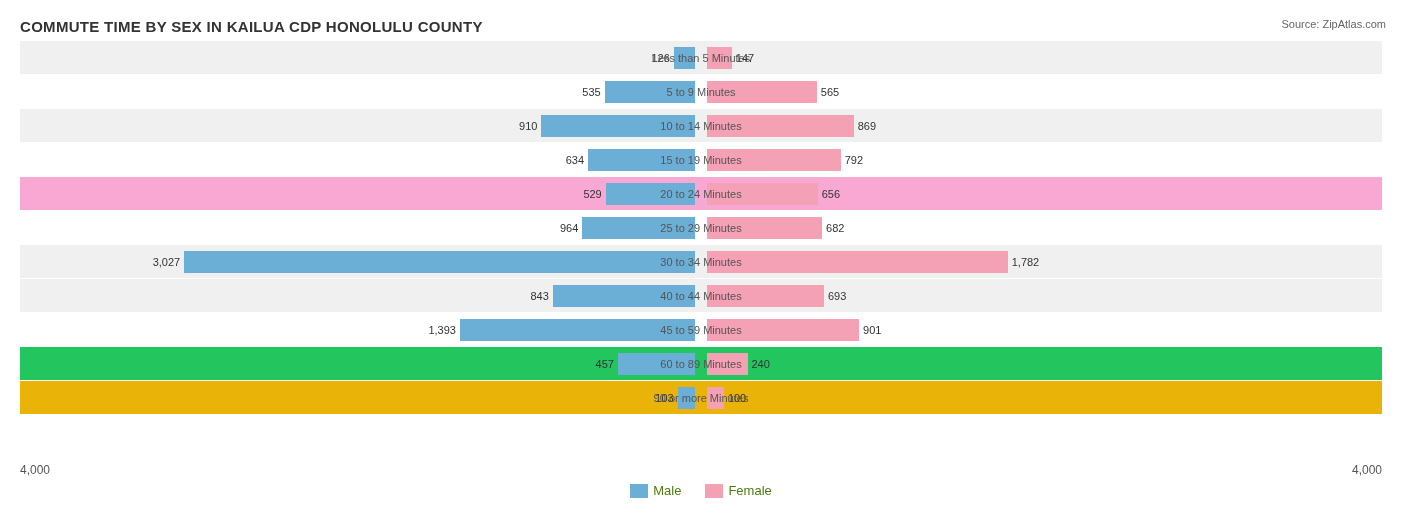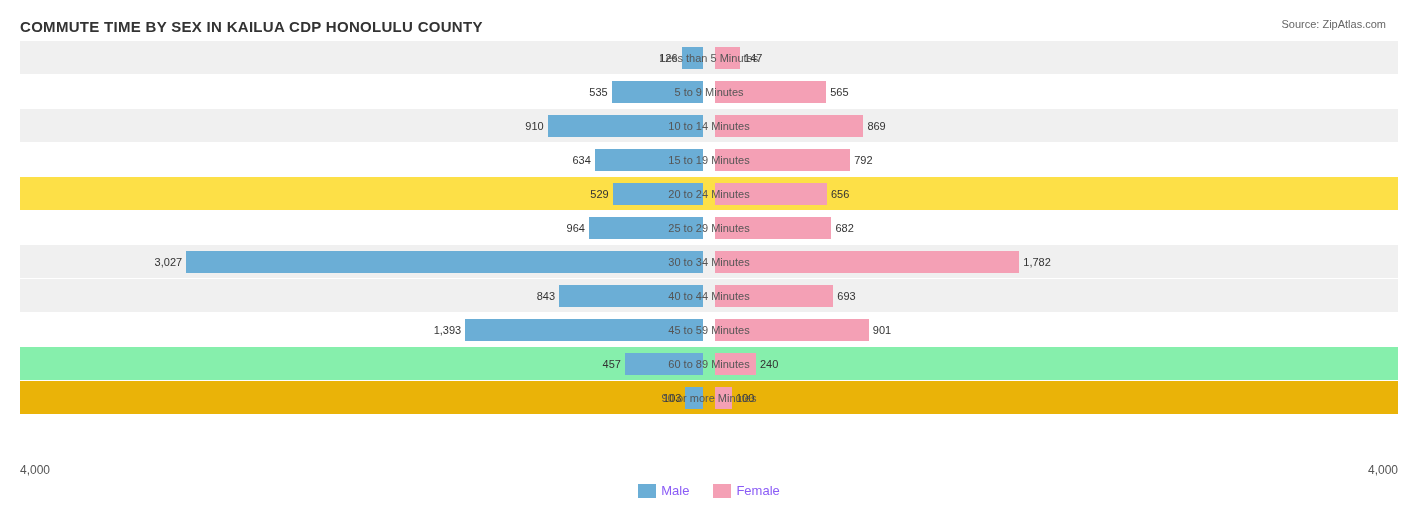--- a/index.html
+++ b/index.html
@@ -6,21 +6,21 @@
     body {
       font-family: Arial, sans-serif;
       background: #fff;
       width: 1406px;
       height: 522px;
       overflow: hidden;
     }
     .chart-container {
       width: 1406px;
       height: 522px;
-      padding: 18px 8px 40px 20px;
+      padding: 18px 24px 40px 20px;
       position: relative;
       background: #fff;
     }
     .chart-title {
       font-size: 15px;
       font-weight: bold;
       text-transform: uppercase;
       color: #333;
       margin-bottom: 6px;
       letter-spacing: 0.3px;
@@ -125,21 +125,21 @@
       display: flex;
       justify-content: center;
       gap: 24px;
       margin-top: 6px;
     }
     .legend-item {
       display: flex;
       align-items: center;
       gap: 5px;
       font-size: 13px;
-      color: #8b5cf6;
+      color: #4d7c0f;
     }
     .legend-box {
       width: 18px;
       height: 14px;
     }
     
     
     
     
     
@@ -190,21 +190,21 @@
     <div class="left-section">
       <span class="value-left">634</span>
       <div class="bar-male" style="width:calc(15.850% - 0px); background:#6baed6;"></div>
     </div>
     <span class="label-center">15 to 19 Minutes</span>
     <div class="right-section">
       <div class="bar-female" style="width:calc(19.800% - 0px); background:#f4a0b5;"></div>
       <span class="value-right">792</span>
     </div>
   </div>
-      <div class="row" style="background: #fde047; align-items: center;">
+      <div class="row" style="background: #f9a8d4; align-items: center;">
     <div class="left-section">
       <span class="value-left">529</span>
       <div class="bar-male" style="width:calc(13.225% - 0px); background:#6baed6;"></div>
     </div>
     <span class="label-center">20 to 24 Minutes</span>
     <div class="right-section">
       <div class="bar-female" style="width:calc(16.400% - 0px); background:#f4a0b5;"></div>
       <span class="value-right">656</span>
     </div>
   </div>
@@ -245,21 +245,21 @@
     <div class="left-section">
       <span class="value-left">1,393</span>
       <div class="bar-male" style="width:calc(34.825% - 0px); background:#6baed6;"></div>
     </div>
     <span class="label-center">45 to 59 Minutes</span>
     <div class="right-section">
       <div class="bar-female" style="width:calc(22.525% - 0px); background:#f4a0b5;"></div>
       <span class="value-right">901</span>
     </div>
   </div>
-      <div class="row" style="background: #86efac;">
+      <div class="row" style="background: #22c55e;">
     <div class="left-section">
       <span class="value-left">457</span>
       <div class="bar-male" style="width:calc(11.425% - 0px); background:#6baed6;"></div>
     </div>
     <span class="label-center">60 to 89 Minutes</span>
     <div class="right-section">
       <div class="bar-female" style="width:calc(6.000% - 0px); background:#f4a0b5;"></div>
       <span class="value-right">240</span>
     </div>
   </div>

